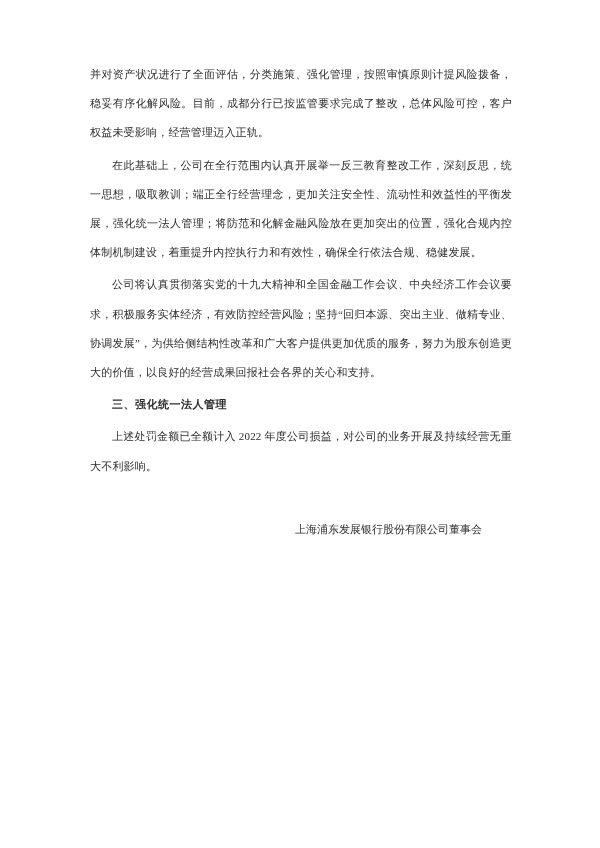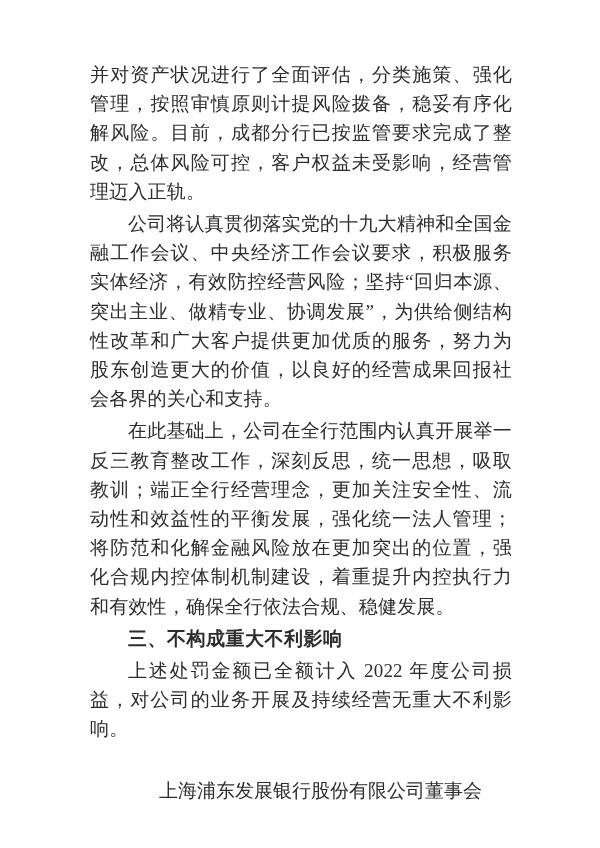--- a/index.html
+++ b/index.html
@@ -14,21 +14,21 @@
     background: #ffffff;
     overflow: hidden;
     font-family: "Liberation Serif", "DejaVu Serif", serif;
   }
   .content {
     position: absolute;
     left: 90px;
     top: 60px;
     width: 422px;
     color: #2d2d2d;
-    font-size: 19px;
+    font-size: 11px;
     line-height: 29.2px;
   }
   .para {
     margin: 0 0 3px 0;
     text-align: justify;
     text-justify: inter-ideograph;
     letter-spacing: 0.2px;
   }
   .para.indent {
     text-indent: 2em;
@@ -46,36 +46,35 @@
     margin-top: 33px;
     margin-left: auto;
     margin-right: 30px;
     width: -moz-fit-content;
     width: fit-content;
     text-align: center;
   }
   .sig-line {
     line-height: 30px;
     white-space: nowrap;
-    font-family: Liberation Mono, monospace;
   }
 </style>
 </head>
 <body>
 
 <div class="page">
   <div class="content">
 
     <p class="para no-indent">并对资产状况进行了全面评估，分类施策、强化管理，按照审慎原则计提风险拨备，稳妥有序化解风险。目前，成都分行已按监管要求完成了整改，总体风险可控，客户权益未受影响，经营管理迈入正轨。</p>
 
+    <p class="para indent">在此基础上，公司在全行范围内认真开展举一反三教育整改工作，深刻反思，统一思想，吸取教训；端正全行经营理念，更加关注安全性、流动性和效益性的平衡发展，强化统一法人管理；将防范和化解金融风险放在更加突出的位置，强化合规内控体制机制建设，着重提升内控执行力和有效性，确保全行依法合规、稳健发展。</p>
+
     <p class="para indent">公司将认真贯彻落实党的十九大精神和全国金融工作会议、中央经济工作会议要求，积极服务实体经济，有效防控经营风险；坚持“回归本源、突出主业、做精专业、协调发展”，为供给侧结构性改革和广大客户提供更加优质的服务，努力为股东创造更大的价值，以良好的经营成果回报社会各界的关心和支持。</p>
 
-    <p class="para indent">在此基础上，公司在全行范围内认真开展举一反三教育整改工作，深刻反思，统一思想，吸取教训；端正全行经营理念，更加关注安全性、流动性和效益性的平衡发展，强化统一法人管理；将防范和化解金融风险放在更加突出的位置，强化合规内控体制机制建设，着重提升内控执行力和有效性，确保全行依法合规、稳健发展。</p>
-
-    <p class="para heading">三、不构成重大不利影响</p>
+    <p class="para heading">三、强化统一法人管理</p>
 
     <p class="para indent">上述处罚金额已全额计入 2022 年度公司损益，对公司的业务开展及持续经营无重大不利影响。</p>
 
     <div class="signature">
       <div class="sig-line">上海浦东发展银行股份有限公司董事会</div>
     </div>
 
   </div>
 </div>
 

